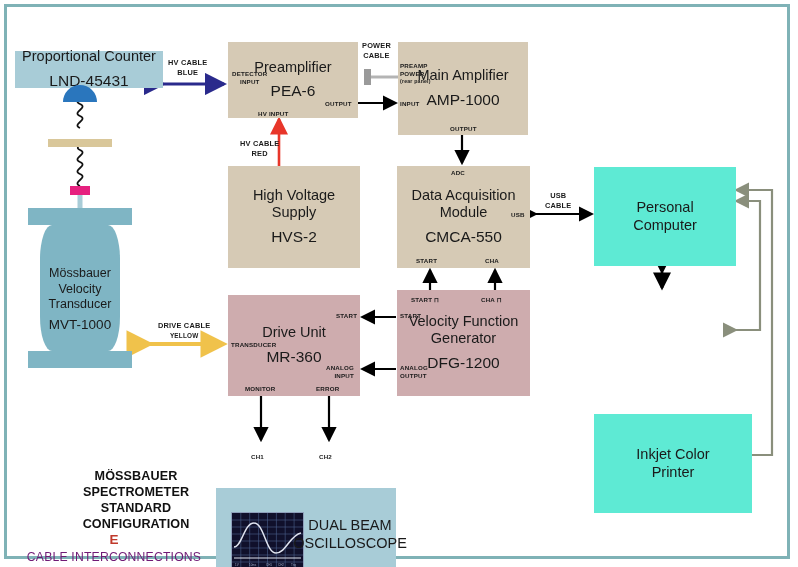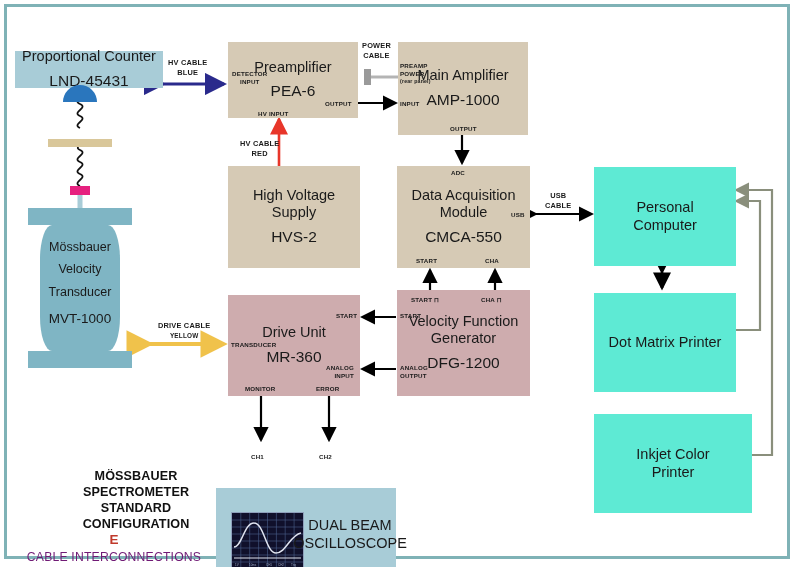--- a/index.html
+++ b/index.html
@@ -137,21 +137,21 @@
   </div>
   <div style="position:absolute;left:63px;top:85px;width:34px;height:17px;background:#2a76bd;border-radius:17px 17px 0 0;"></div>
 
   <div style="position:absolute;left:48px;top:139px;width:64px;height:8px;background:#d9c79a;"></div>
   <div style="position:absolute;left:70px;top:186px;width:20px;height:9px;background:#e6217f;"></div>
 
   <div style="position:absolute;left:28px;top:208px;width:104px;height:160px;">
     <div style="position:absolute;left:0;top:0;width:104px;height:17px;background:#7fb5c4;"></div>
     <div style="position:absolute;left:12px;top:17px;width:80px;height:126px;background:#7fb5c4;border-radius:12px/34px;"></div>
     <div style="position:absolute;left:0;top:143px;width:104px;height:17px;background:#7fb5c4;"></div>
-    <div class="box" style="left:0;top:32px;width:104px;height:88px;justify-content:space-between;">
+    <div class="box" style="left:0;top:48px;width:104px;height:88px;">
       <div class="smtxt">Mössbauer</div>
       <div class="smtxt">Velocity</div>
       <div class="smtxt">Transducer</div>
       <div class="smtxt" style="margin-top:4px;font-size:13.5px;">MVT-1000</div>
     </div>
   </div>
 
   <div class="box tan" style="left:228px;top:42px;width:130px;height:76px;">
     <div class="bigtxt">Preamplifier</div>
     <div class="modeltxt">PEA-6</div>
@@ -183,23 +183,20 @@
     <div class="bigtxt">Velocity Function</div>
     <div class="bigtxt">Generator</div>
     <div class="modeltxt">DFG-1200</div>
   </div>
 
   <div class="box sage" style="left:594px;top:167px;width:142px;height:99px;">
     <div class="bigtxt">Personal</div>
     <div class="bigtxt">Computer</div>
   </div>
 
-  <div class="box sage" style="left:594px;top:293px;width:142px;height:99px;">
-    <div class="bigtxt">Dot Matrix Printer</div>
-  </div>
 
   <div class="box sage" style="left:594px;top:414px;width:158px;height:99px;">
     <div class="bigtxt">Inkjet Color</div>
     <div class="bigtxt">Printer</div>
   </div>
 
   <div class="blue" style="position:absolute;left:216px;top:446px;width:180px;height:95px;margin-top:42px;">
     <div id="scope-screen" style="left:15px;top:24px;">
       <svg width="71" height="56" viewBox="0 0 71 56">
         <g stroke="#4a5f8c" stroke-width="0.6">

